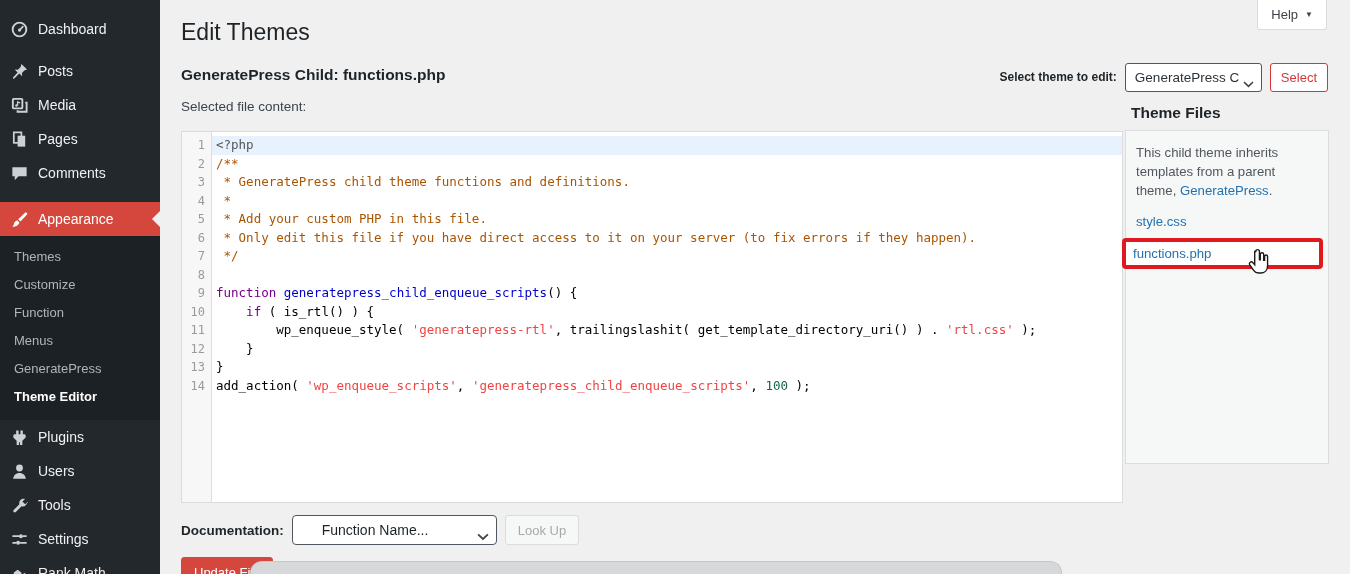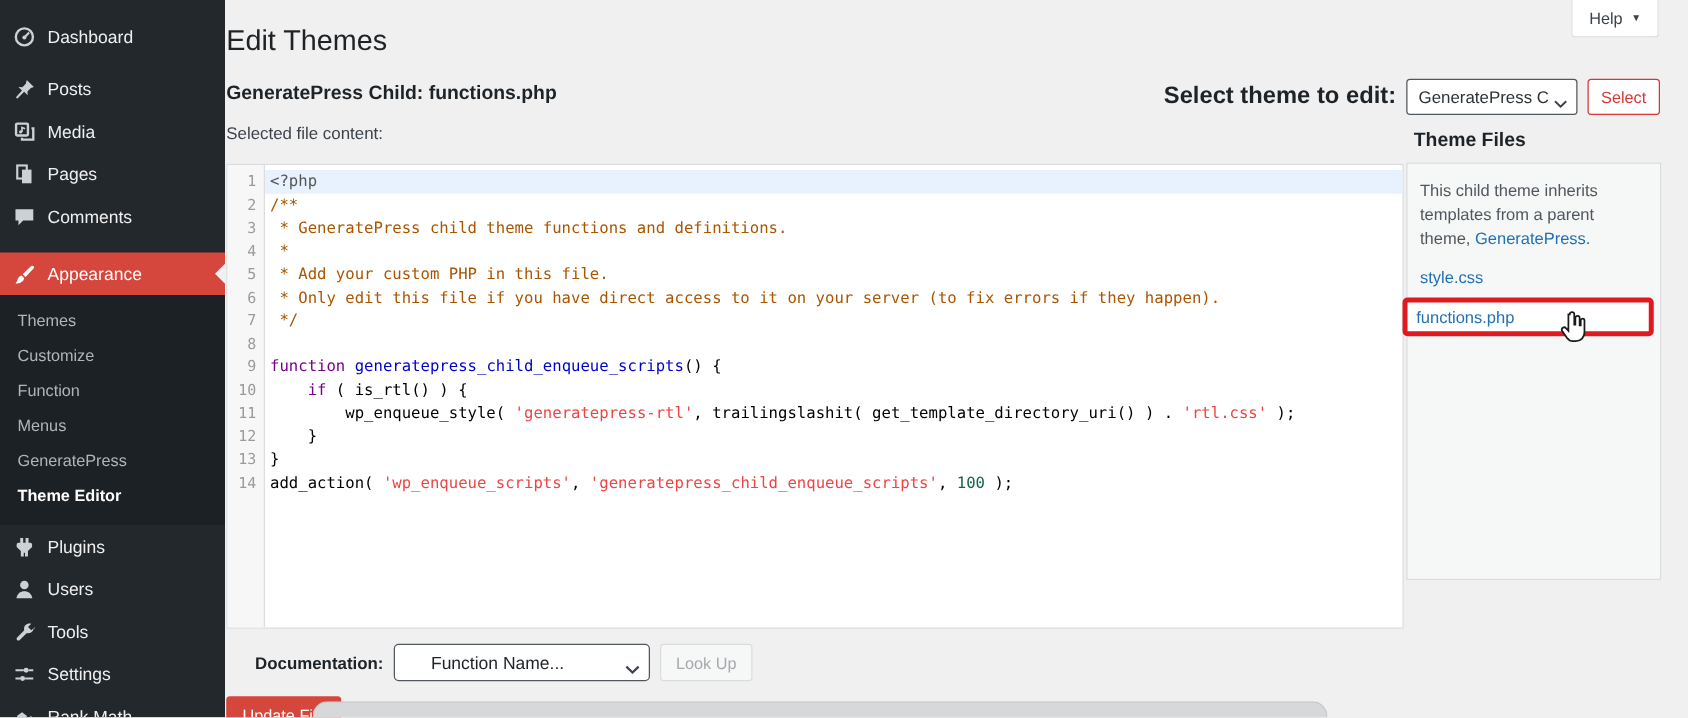--- a/index.html
+++ b/index.html
@@ -4,21 +4,21 @@
 <style>
   :root{
     --accent:#d5473d; --link:#2271b1; --annotation:#e0191f;
     --sidebar-bg:#23282d; --page-bg:#f0f0f1; --active-line:#e8f2fe;
   }
   html,body{margin:0;padding:0;background:#f0f0f1;}
   .stage{position:relative;width:1350px;height:574px;overflow:hidden;background:var(--page-bg);
          font-family:"Liberation Sans","DejaVu Sans",sans-serif;-webkit-font-smoothing:antialiased;}
 
   
-  .sidebar{position:absolute;left:0;top:0;width:180px;height:574px;background:var(--sidebar-bg);
+  .sidebar{position:absolute;left:0;top:0;width:160px;height:574px;background:var(--sidebar-bg);
            padding-top:12px;box-sizing:border-box;z-index:2;}
   .menu-item{position:relative;display:flex;align-items:center;height:34px;color:#f0f0f1;
              font-size:14px;cursor:pointer;}
   .menu-item.sep{margin-top:8px;}
   .menu-item.sep2{margin-top:12px;}
   .mi-icon{width:20px;height:20px;margin:0 9px;color:#cdd1d5;display:flex;align-items:center;
            justify-content:center;flex:none;}
   .mi-icon svg{width:19px;height:19px;display:block;}
   .mi-label{white-space:nowrap;}
   .menu-item.active{background:var(--accent);color:#fff;font-weight:400;}
@@ -31,21 +31,21 @@
 
   
   .help-tab{position:absolute;top:0;right:23px;height:30px;padding:0 13px;background:#fff;
             border:1px solid #dcdcde;border-top:none;border-radius:0 0 3px 3px;display:flex;
             align-items:center;gap:7px;font-size:13px;color:#3c434a;cursor:pointer;box-sizing:border-box;}
   .help-caret{font-size:8px;line-height:1;color:#3c434a;}
   .page-title{position:absolute;left:181px;top:18px;margin:0;font-size:23px;font-weight:400;
               color:#1d2327;line-height:1.3;}
   .subtitle{position:absolute;left:181px;top:66px;font-size:15.5px;font-weight:700;color:#1d2327;}
   .theme-select-row{position:absolute;top:62px;right:22px;height:30px;display:flex;align-items:center;gap:8px;}
-  .ts-label{font-size:19px;font-weight:600;color:#1d2327;margin-left:12px;}
+  .ts-label{font-size:12px;font-weight:600;color:#1d2327;margin-left:12px;}
   .select{position:relative;background:#fff;border:1px solid #50575e;border-radius:3px;height:29px;
           display:flex;align-items:center;box-sizing:border-box;cursor:pointer;}
   .ts-select{width:137px;padding:0 22px 0 9px;}
   .sel-val{font-size:13.5px;color:#2c3338;white-space:nowrap;overflow:hidden;}
   .chev{position:absolute;right:7px;top:50%;margin-top:-3px;}
   .btn-select{height:29px;padding:0 10px;background:#fff;border:1px solid #d63638;border-radius:3px;
               color:#d63638;font-size:13px;cursor:pointer;font-family:inherit;}
   .file-label{position:absolute;left:181px;top:99px;font-size:13.5px;color:#3c434a;}
 
   
@@ -66,21 +66,21 @@
   .tf-panel{position:absolute;left:1125px;top:130px;width:204px;height:334px;background:#f6f7f7;
             border:1px solid #dcdcde;box-sizing:border-box;padding:10px;font-size:13.2px;}
   .tf-notice{margin:2px 0 0;color:#50575e;line-height:1.45;}
   .tf-panel a{color:var(--link);text-decoration:none;cursor:pointer;}
   .tf-style{display:block;margin-top:14px;}
   .file-highlight{position:relative;left:-14px;margin-top:9px;width:201px;box-sizing:border-box;
             background:#fff;border:4px solid var(--annotation);border-radius:4px;padding:4px 7px;}
   .cursor{position:absolute;left:1246px;top:248px;width:26px;height:30px;z-index:5;}
 
   
-  .doc-row{position:absolute;left:181px;top:515px;display:flex;align-items:center;gap:8px;margin-left:23px;}
+  .doc-row{position:absolute;left:181px;top:515px;display:flex;align-items:center;gap:8px;}
   .doc-label{font-size:13.5px;font-weight:600;color:#1d2327;}
   .doc-select{width:205px;height:30px;padding:0 24px 0 10px;border-radius:4px;}
   .doc-select .sel-val{font-size:14px;color:#1d2327;padding-left:19px;}
   .btn-lookup{height:30px;padding:0 12px;background:#f6f7f7;border:1px solid #dcdcde;border-radius:3px;
               color:#a7aaad;font-size:13px;font-family:inherit;}
   .btn-update{position:absolute;left:181px;top:557px;height:30px;padding:0 12px;background:var(--accent);
               border:1px solid var(--accent);border-radius:3px;color:#fff;font-size:13px;cursor:pointer;
               font-family:inherit;}
   .bottom-bar{position:absolute;left:250px;top:561px;width:810px;height:13px;background:#d7d8da;
               border:1px solid #c6c7c9;border-bottom:none;border-radius:12px 12px 0 0;}

